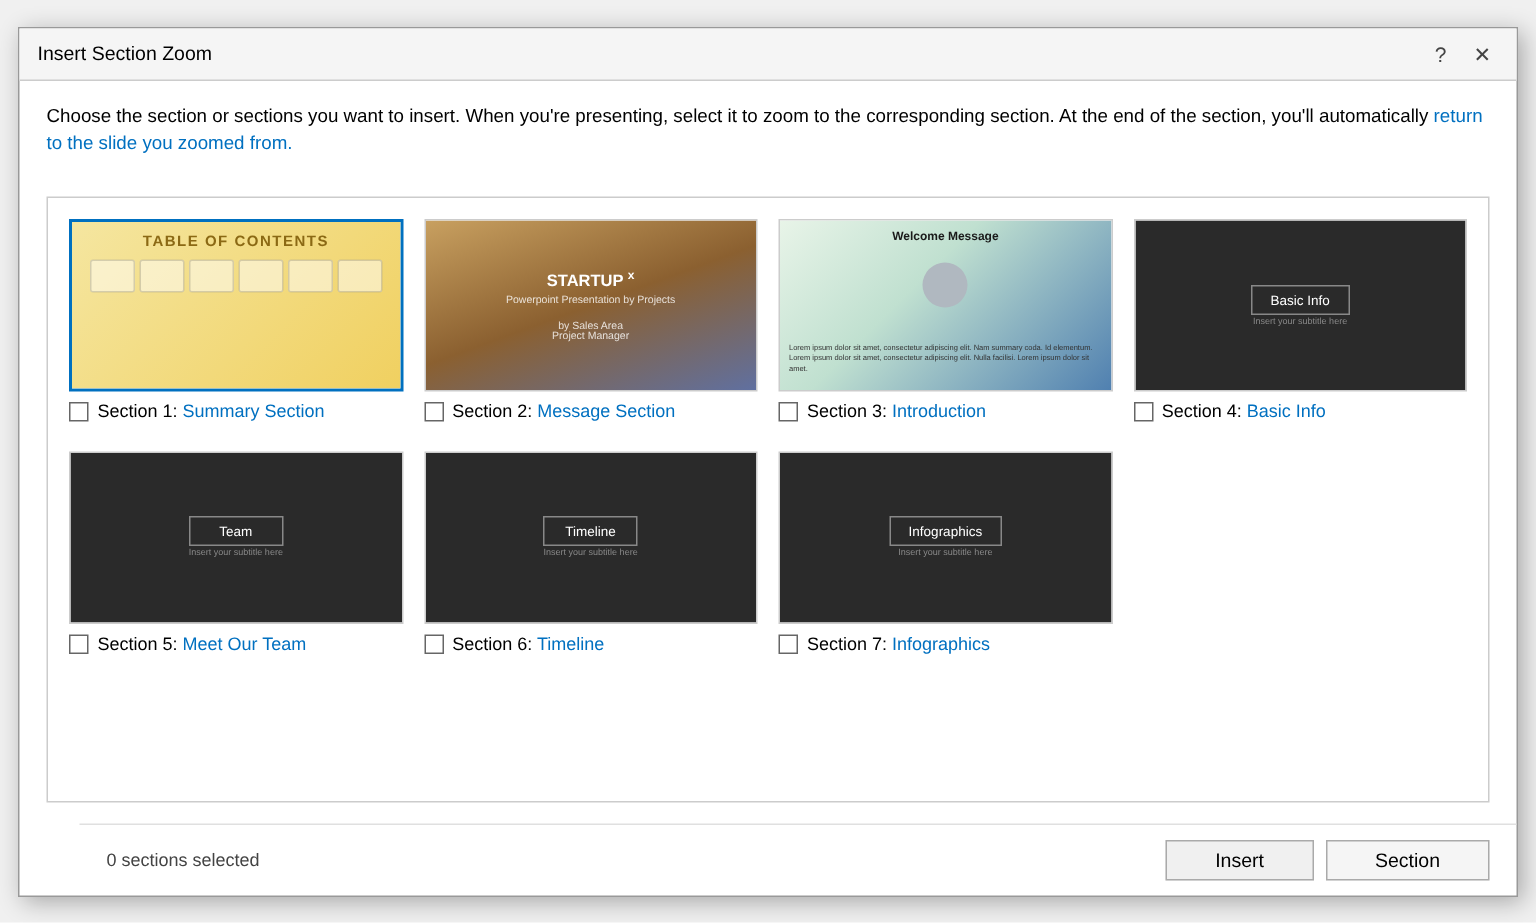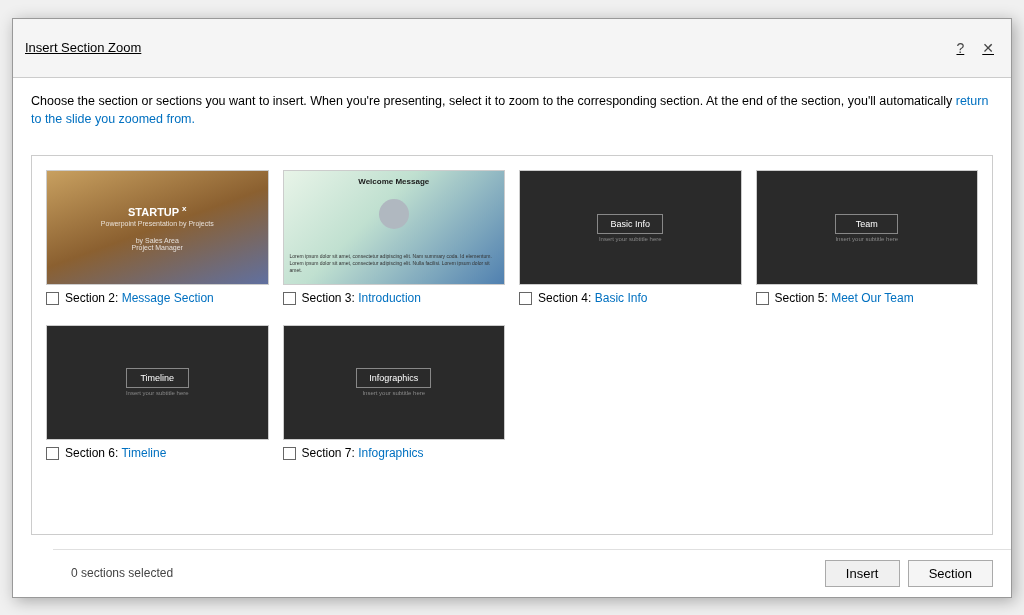--- a/index.html
+++ b/index.html
@@ -19,25 +19,24 @@
       border: 1px solid #999;
       box-shadow: 3px 3px 15px rgba(0,0,0,0.3);
       width: 1000px;
       min-height: 580px;
       display: flex;
       flex-direction: column;
     }
     .dialog-titlebar {
       background: #f5f5f5;
       border-bottom: 1px solid #ccc;
-      padding: 20px 12px;
+      padding: 8px 12px;
       display: flex;
       align-items: center;
       justify-content: space-between;
-      text-decoration: underline;
     }
     .dialog-title {
       font-size: 13px;
       font-weight: 400;
       color: #000;
     }
     .titlebar-controls {
       display: flex;
       gap: 8px;
       align-items: center;
@@ -236,21 +235,21 @@
       gap: 8px;
       border-top: 1px solid #e0e0e0;
       margin-left: 40px;
     }
     .footer-status {
       font-size: 12px;
       color: #444;
       margin-right: auto;
     }
     .footer-btn {
-      padding: 5px 20px;
+      padding: 5px 32px;
       font-size: 13px;
       cursor: pointer;
       border: 1px solid #aaa;
       background: #f5f5f5;
       color: #000;
       min-width: 75px;
     }
     .footer-btn.primary {
       background: #f0f0f0;
       border-color: #aaa;
@@ -271,20 +270,39 @@
 
   <div class="dialog-body">
     <p class="description">
       Choose the section or sections you want to insert. When you're presenting, select it to zoom to the corresponding section. At the end of the section, you'll automatically
       <span class="description-link">return to the slide you zoomed from.</span>
     </p>
 
     <div class="sections-container">
       <div class="sections-grid">
 
+        <div class="section-item">
+          <div class="section-thumbnail selected-thumb">
+            <div class="thumb-toc">
+              <div class="thumb-toc-title">TABLE OF CONTENTS</div>
+              <div class="thumb-toc-items">
+                <div class="thumb-toc-box"></div>
+                <div class="thumb-toc-box"></div>
+                <div class="thumb-toc-box"></div>
+                <div class="thumb-toc-box"></div>
+                <div class="thumb-toc-box"></div>
+                <div class="thumb-toc-box"></div>
+              </div>
+            </div>
+          </div>
+          <div class="section-label-row">
+            <div class="section-checkbox"></div>
+            <span class="section-name">Section 1: <span class="link-text">Summary Section</span></span>
+          </div>
+        </div>
 
         <div class="section-item">
           <div class="section-thumbnail">
             <div class="thumb-startup">
               <div class="thumb-startup-title">STARTUP <span style="font-size:8px;vertical-align:super;">x</span></div>
               <div class="thumb-startup-sub">Powerpoint Presentation by Projects</div>
               <div style="height:10px;"></div>
               <div class="thumb-startup-sub">by Sales Area<br>Project Manager</div>
             </div>
           </div>

